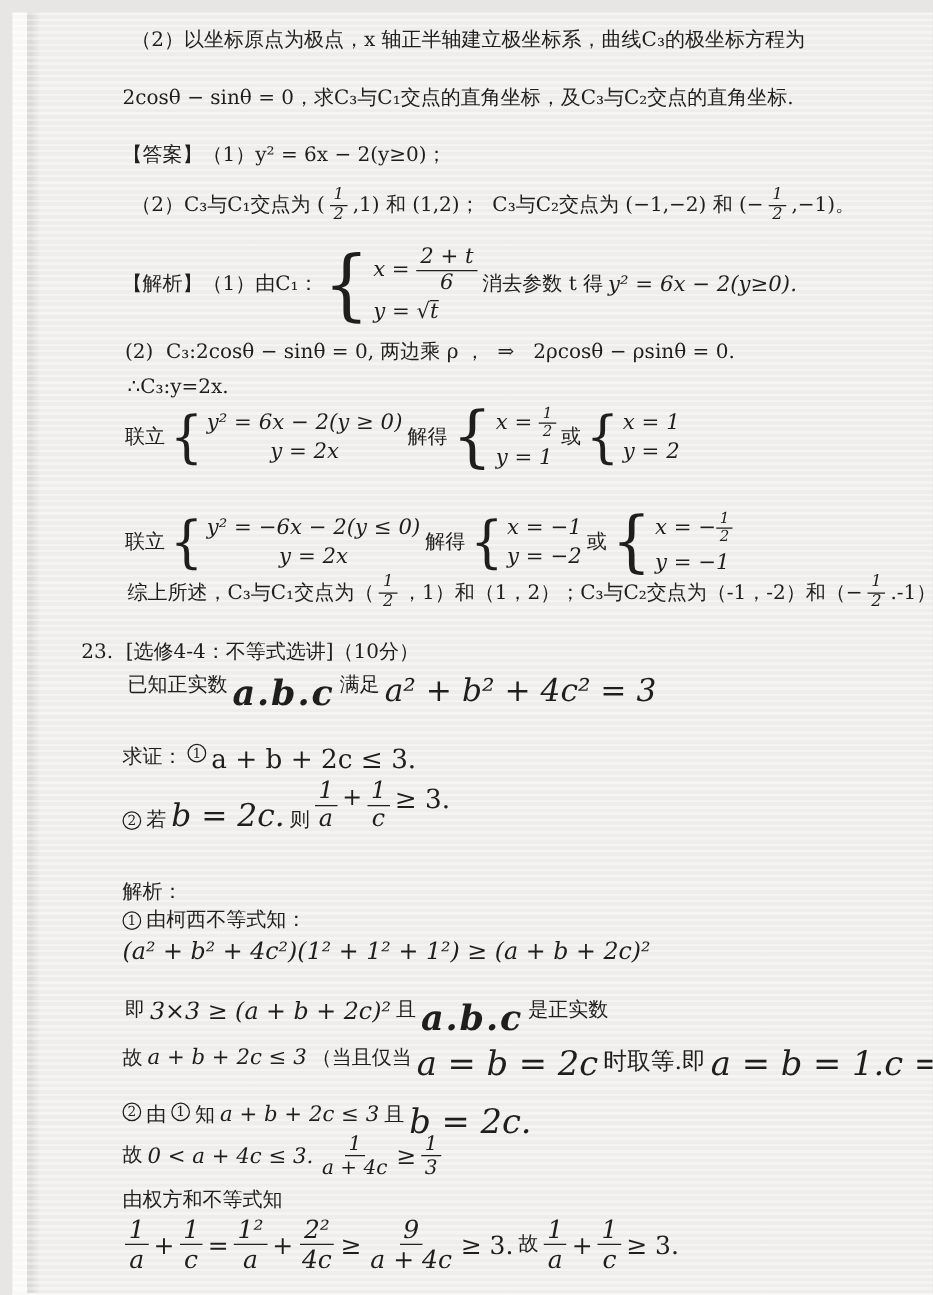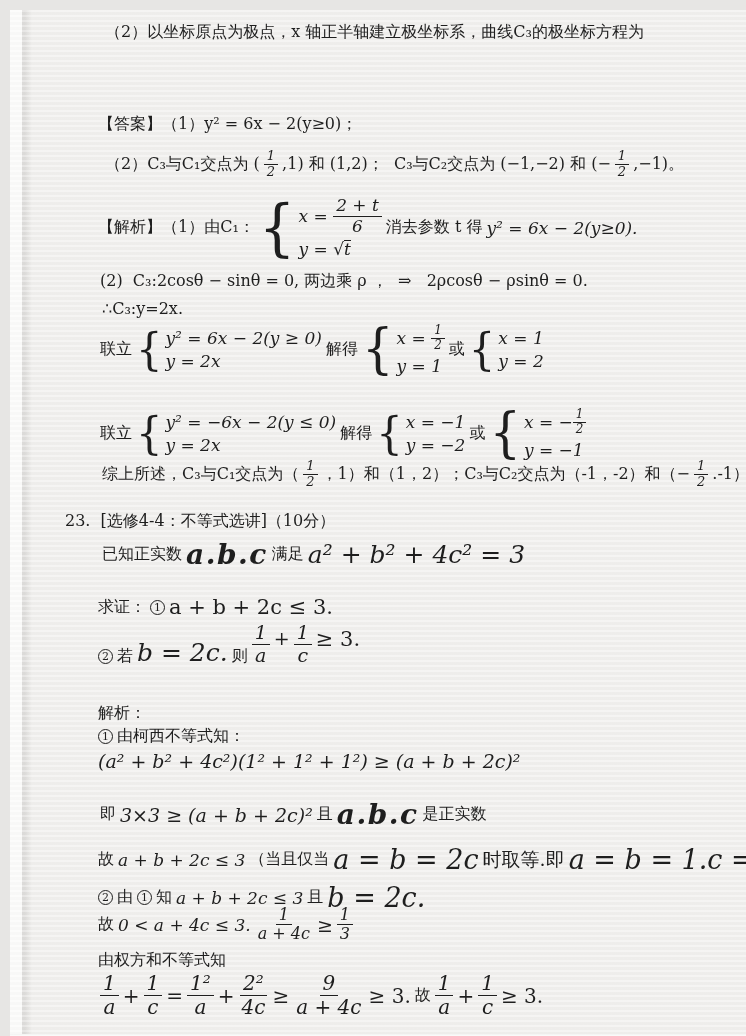--- a/index.html
+++ b/index.html
@@ -20,21 +20,21 @@
       linear-gradient(90deg, #fbfbfa 0 12px, #dedddb 12px 15px, #f1f0ee 22px 100%);
   }
   .line{
     position:absolute;
     display:flex;
     align-items:center;
     gap:4px;
     white-space:pre;
     color:#1e1e1e;
   }
-  .bl{align-items:center}
+  .bl{align-items:flex-start}
   .be{align-items:flex-end}
   .s16{font-size:16px}
   .s19{font-size:19px}
   .s20{font-size:20px}
   .cn19{font-size:19px}
   .m17{font-size:17px;font-style:italic}
   .m19{font-size:19px;font-style:italic}
   .m21{font-size:21px;}
   .m23{font-size:27px;font-style:italic}
   .m25{font-size:25px;font-style:italic}
@@ -50,21 +50,21 @@
   .f16{font-size:16px}
   .f19{font-size:19px}
   .f20{font-size:20px}
   .cases{display:inline-flex;align-items:center;flex:none}
   .cases .brace{
     font-size:2.6em;font-weight:400;line-height:.9;margin-right:3px;
     font-style:normal;transform:scaleY(1.08);flex:none;
   }
   .cases.tall .brace{font-size:3.6em}
   .cases.t2 .brace{font-size:3.1em}
-  .cases .rows{display:inline-flex;flex-direction:column;row-gap:3px}
+  .cases .rows{display:inline-flex;flex-direction:column;align-items:center;row-gap:3px}
   .cases.left .rows{align-items:flex-start}
   .cases .row{display:inline-flex;align-items:center;white-space:pre;font-style:italic;font-size:17px}
   .ovl{border-top:1.2px solid #1e1e1e;line-height:1.05;display:inline-block}
   .circ{
     box-sizing:border-box;width:15px;height:15px;border:1px solid #1e1e1e;border-radius:50%;
     font-size:11px;line-height:13px;text-align:center;flex:none;font-style:normal;
     display:inline-block;
   }
   .raise{margin-bottom:18px}
   .raise2{margin-bottom:16px}
@@ -96,20 +96,23 @@
 </style>
 </head>
 <body>
 
 <div class="page">
 
   <div class="line s16" id="l01">
     <span>（2）以坐标原点为极点，x 轴正半轴建立极坐标系，曲线C₃的极坐标方程为</span>
   </div>
 
+  <div class="line s16" id="l02">
+    <span>2cosθ − sinθ = 0，求C₃与C₁交点的直角坐标，及C₃与C₂交点的直角坐标.</span>
+  </div>
 
   <div class="line s16" id="l03">
     <span>【答案】（1）y² = 6x − 2(y≥0)；</span>
   </div>
 
   <div class="line s16" id="l04">
     <span>（2）C₃与C₁交点为 (</span>
     <span class="frac f13">
       <span class="num">1</span>
       <span class="den">2</span>

